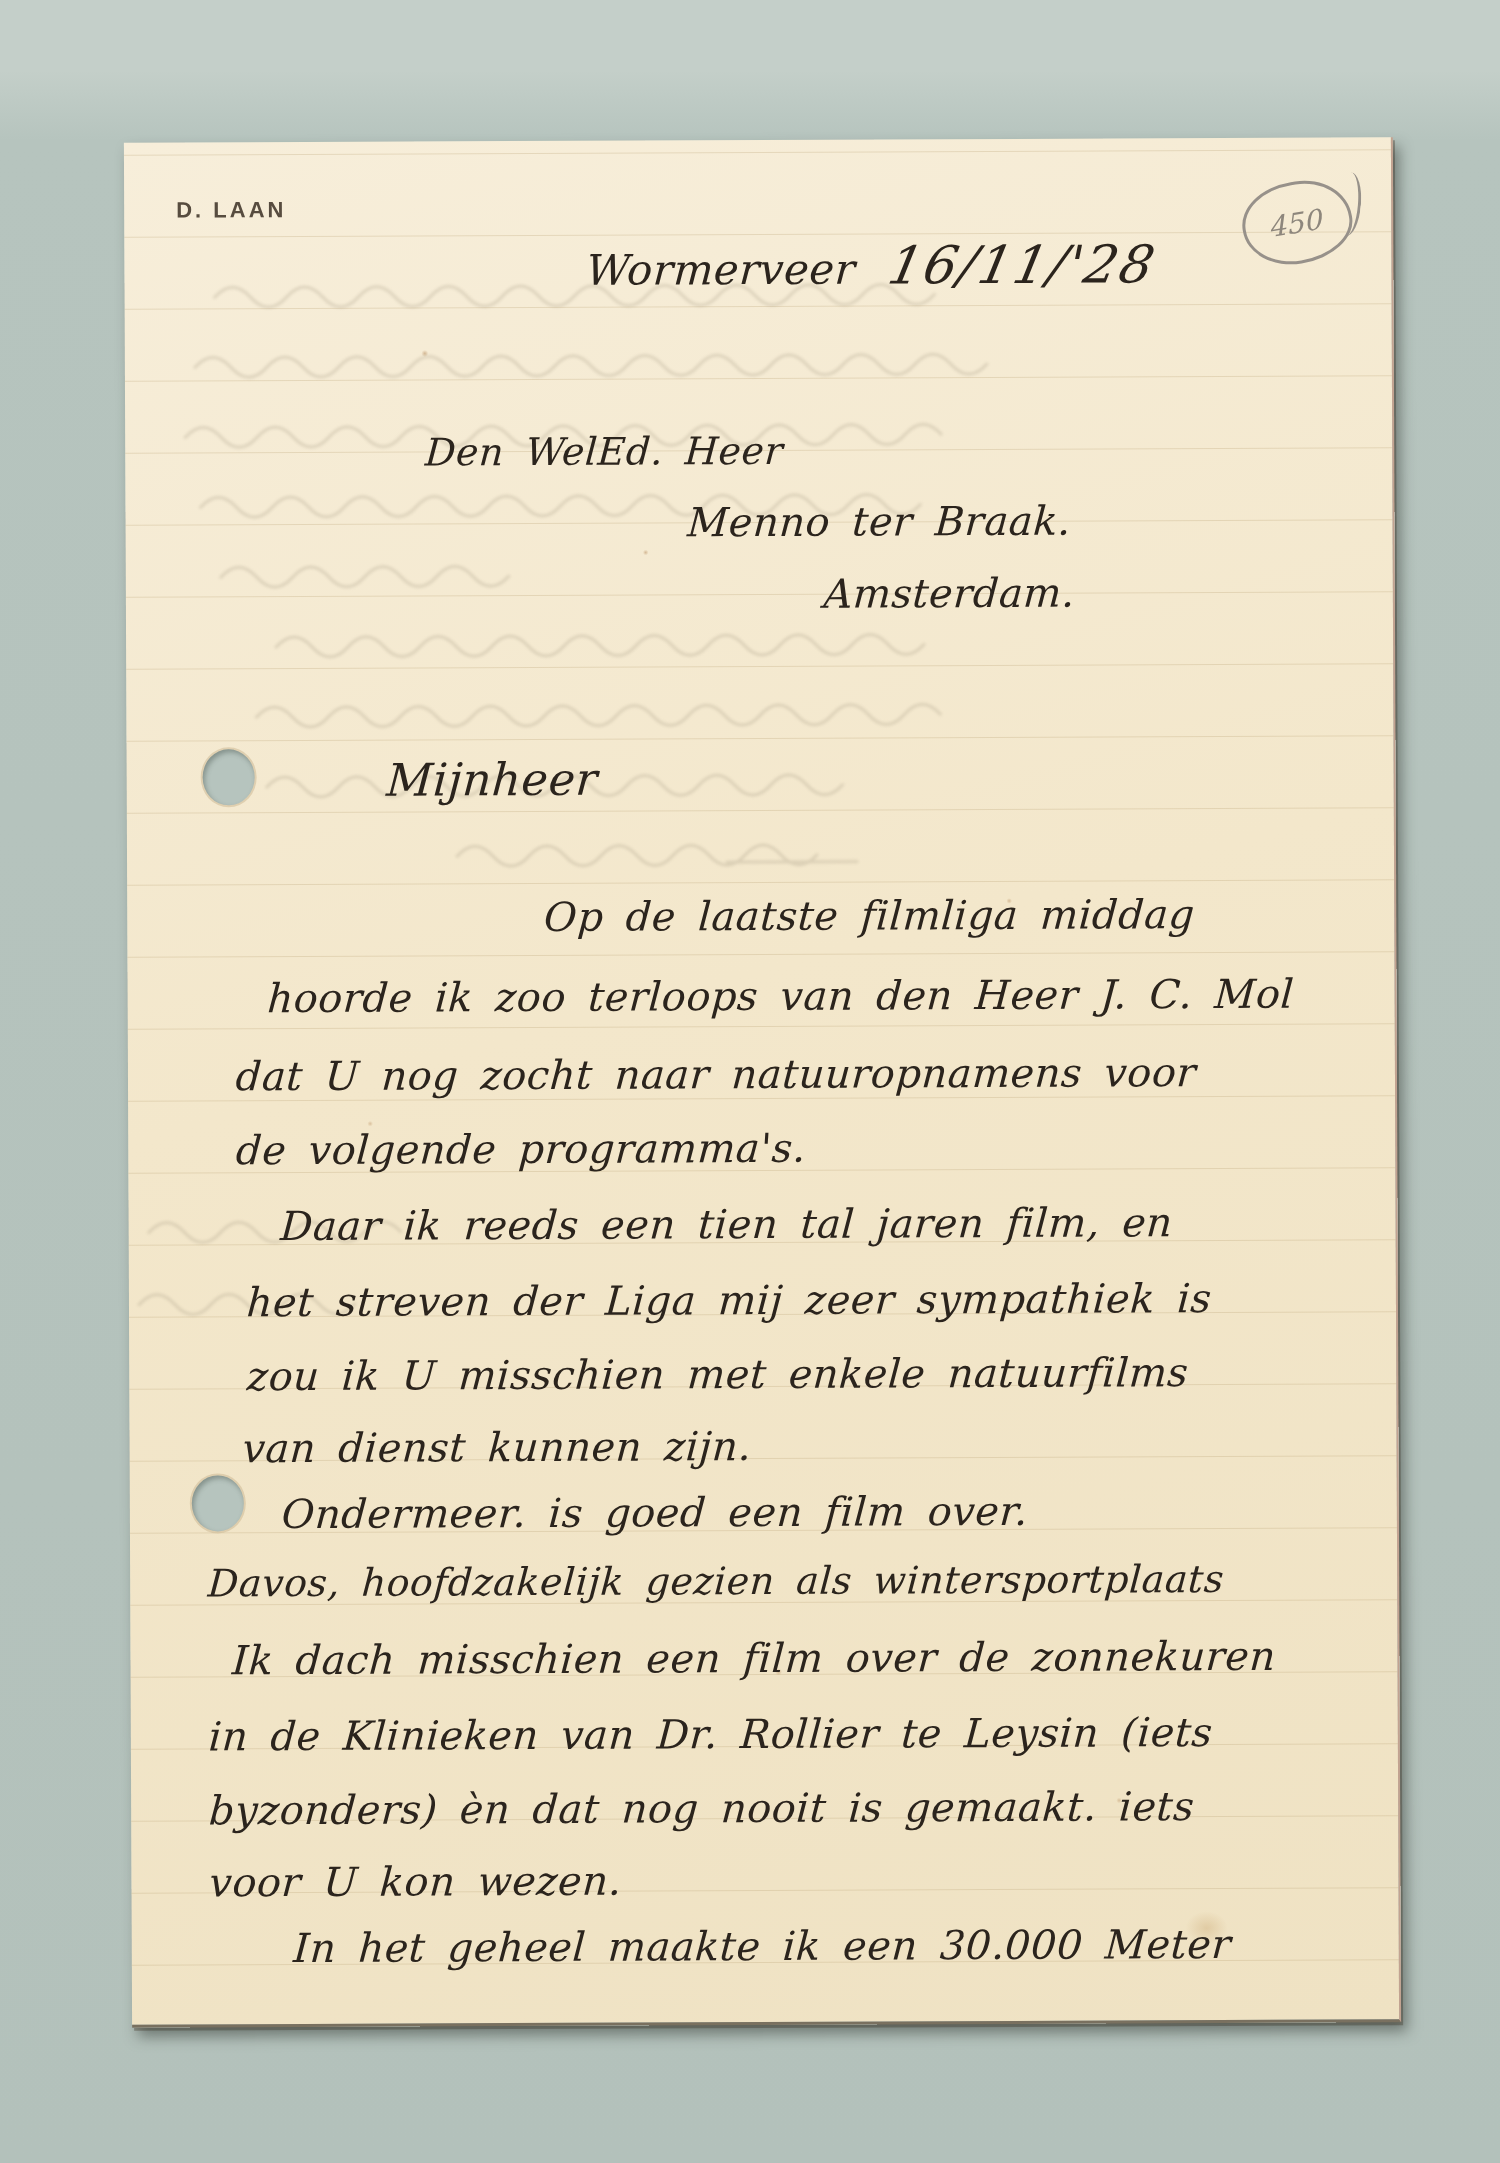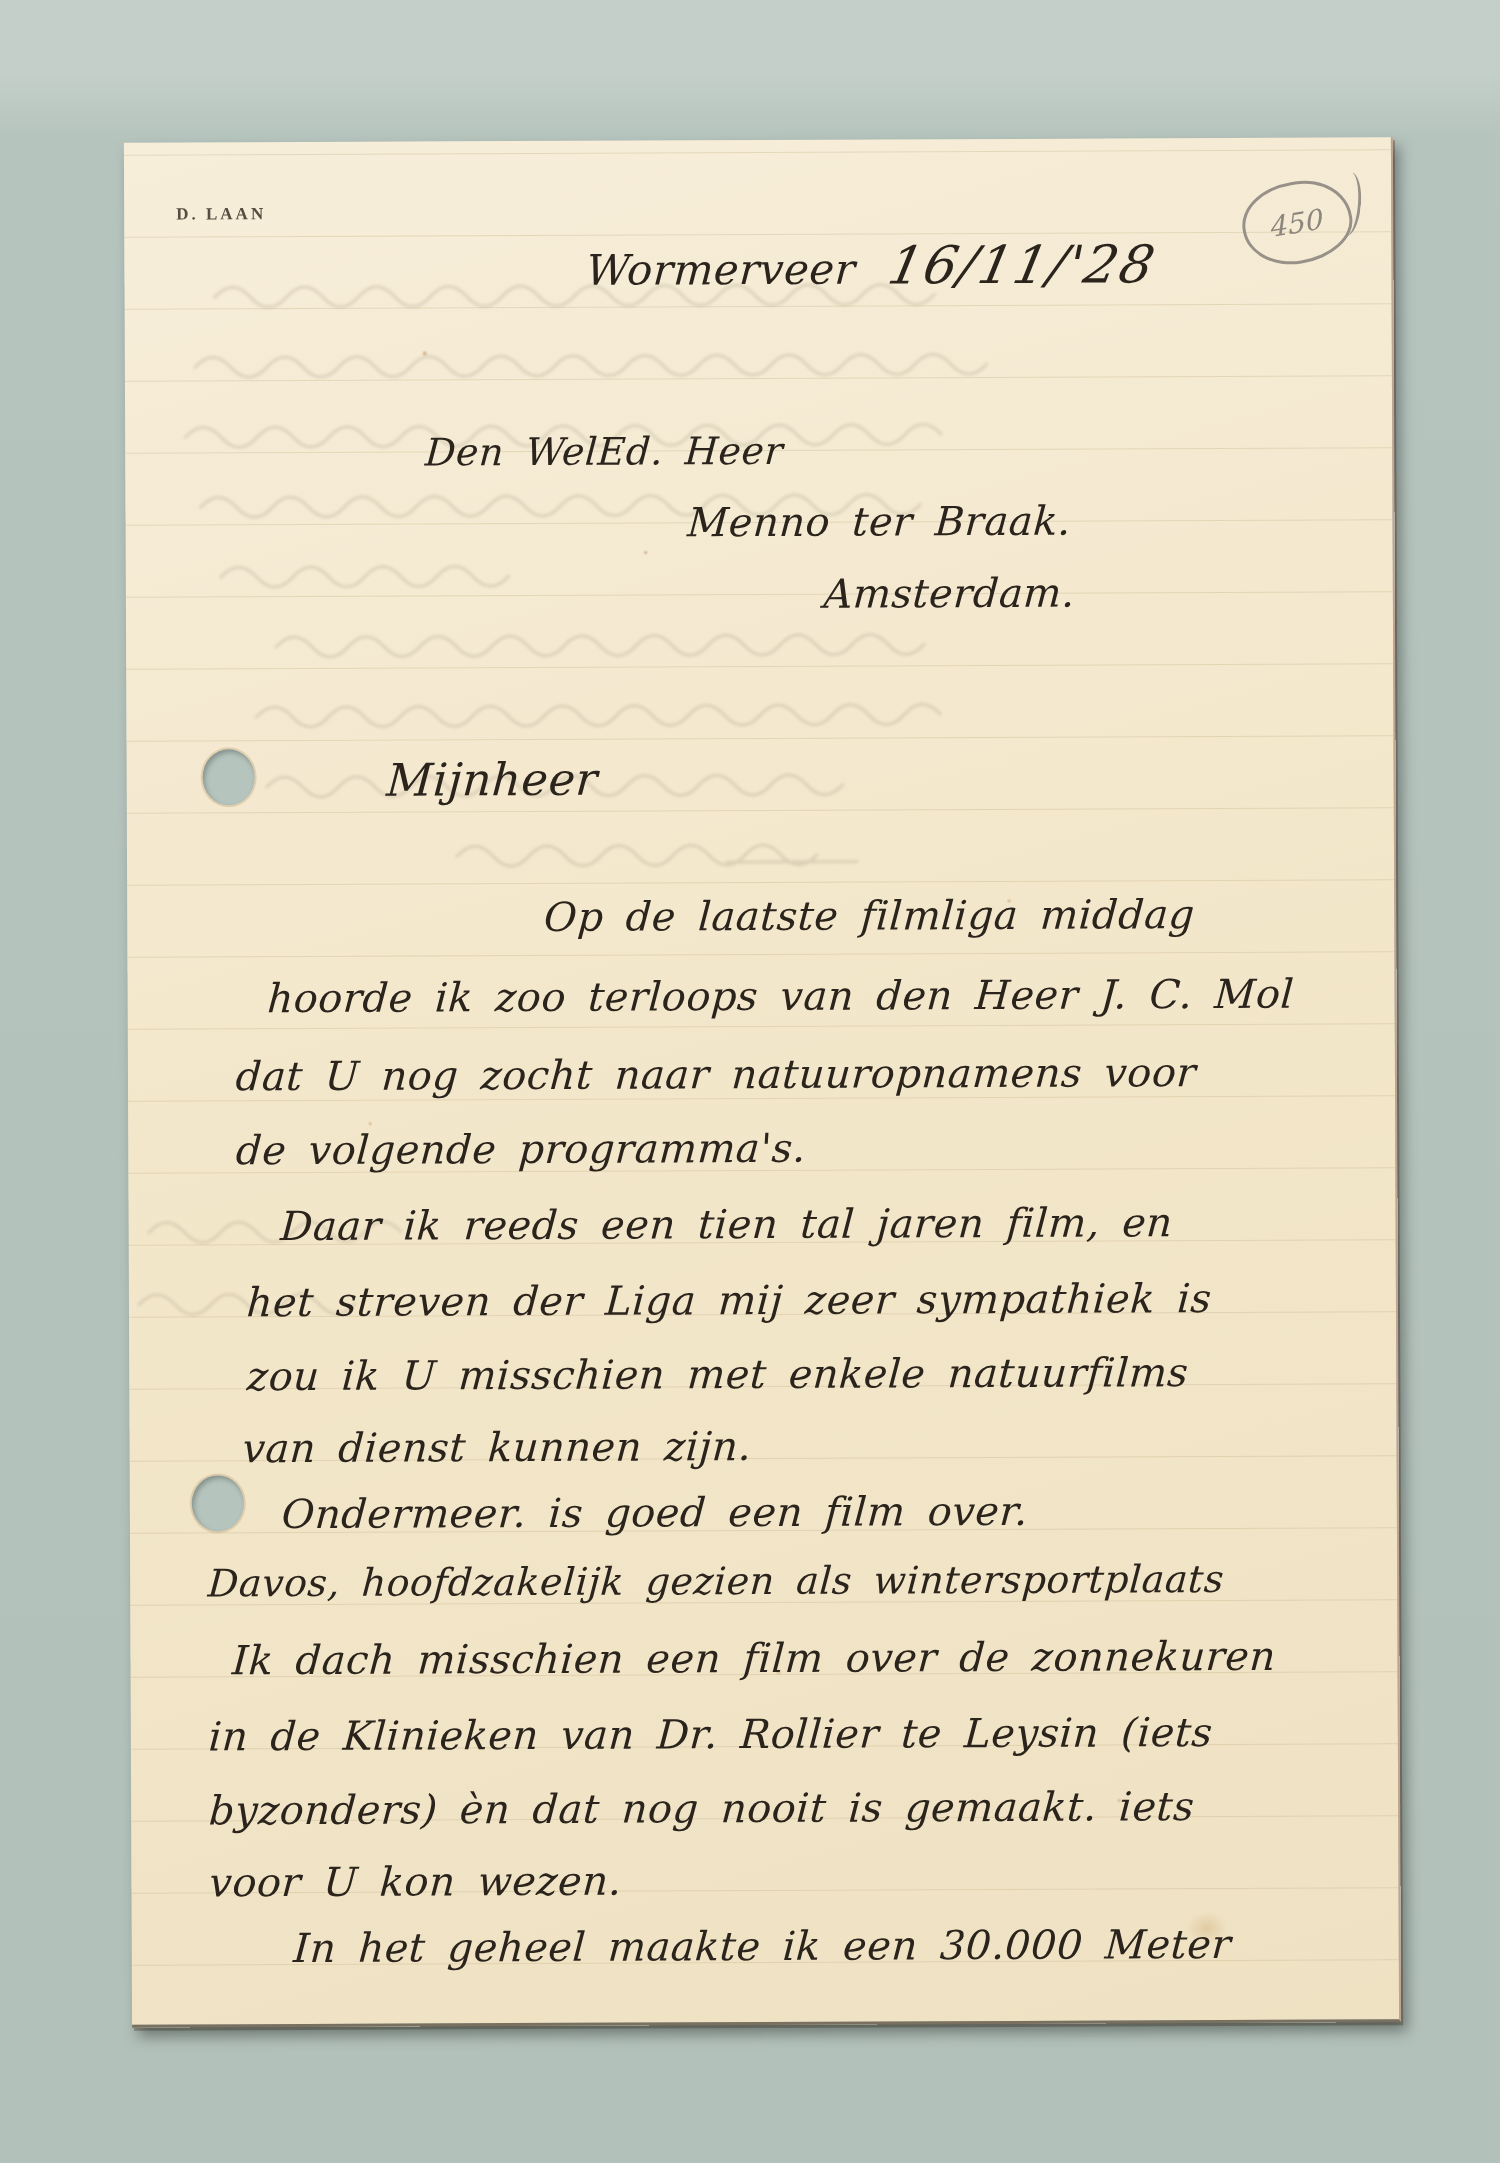--- a/index.html
+++ b/index.html
@@ -27,23 +27,23 @@
     border-bottom:3px solid #79705f;
     box-shadow:6px 9px 14px rgba(45,52,46,.5), 2px 3px 0 rgba(90,80,65,.45);
   }
   .hand{
     position:absolute;white-space:nowrap;
     font-family:"DejaVu Serif",serif;font-style:italic;
     color:#2b241d;letter-spacing:.5px;word-spacing:9px;
     transform:skewX(-4deg);font-size:40px;line-height:1;
   }
   .letterhead{
-    position:absolute;left:52px;top:62px;
-    font-family:Liberation Serif, serif;font-weight:700;
-    font-size:17px;letter-spacing:3px;color:#574c3f;
+    position:absolute;left:52px;top:55px;
+    font-family:Liberation Sans, sans-serif;font-weight:700;
+    font-size:22px;letter-spacing:3px;color:#574c3f;
   }
   .archive-badge{
     position:absolute;left:1118px;top:44px;width:104px;height:76px;
     border:3px solid #97918a;border-radius:50% 46% 52% 48%/48% 52% 46% 50%;
     transform:rotate(-9deg);
     display:flex;align-items:center;justify-content:center;
     color:#8d867c;
   }
   .archive-badge::after{
     content:"";position:absolute;right:-14px;top:-4px;width:22px;height:64px;

